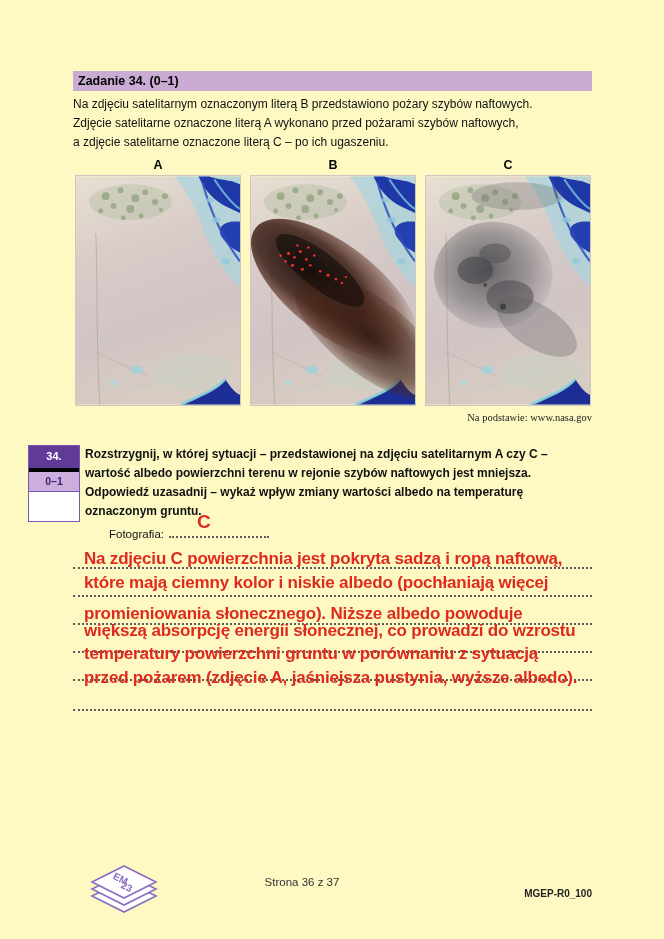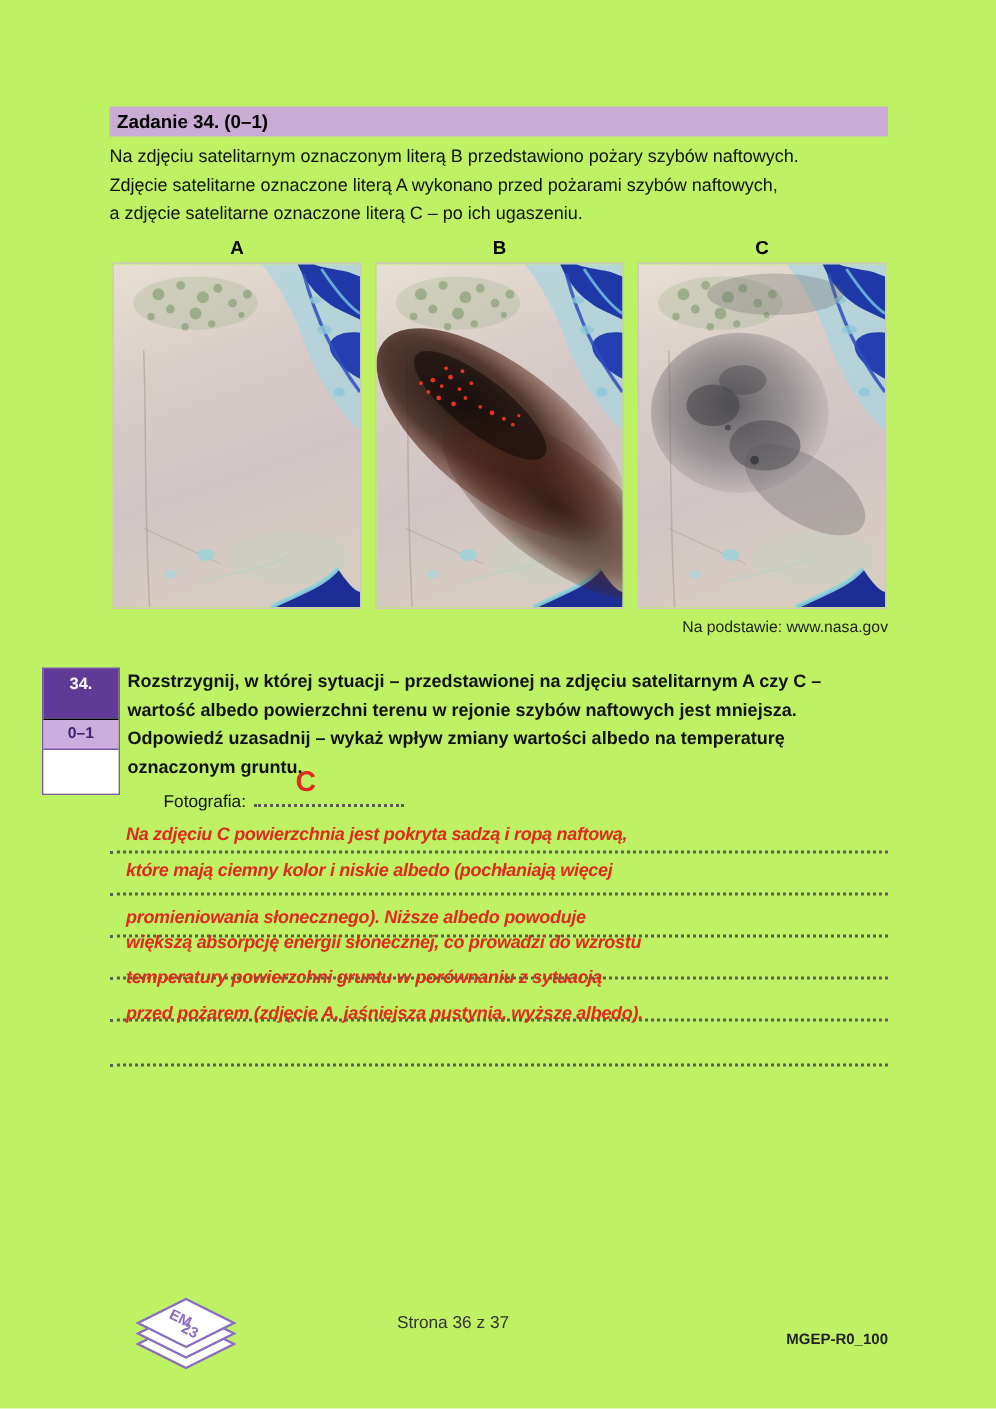--- a/index.html
+++ b/index.html
@@ -1,52 +1,52 @@
 <!DOCTYPE html>
 <html><head>
 <meta charset="utf-8">
 <style>
   html,body{margin:0;padding:0;background:#ffffff;}
-  .page{position:relative;width:664px;height:939px;background:#bef264;overflow:hidden;
+  .page{position:relative;width:664px;height:939px;background:#fef9c3;overflow:hidden;
         font-family:"Liberation Sans", sans-serif;color:#111;}
   
   .task-header{position:absolute;left:73px;top:71px;width:519px;height:20px;
     background:#c9abd4;font-size:12.5px;font-weight:bold;line-height:20px;
     padding-left:5px;box-sizing:border-box;color:#000;}
   
   .intro{position:absolute;left:73px;top:95px;width:540px;font-size:12px;line-height:19px;}
   .intro div{white-space:nowrap;}
   
   .fig-label{position:absolute;top:158px;width:166px;text-align:center;
     font-size:12.5px;font-weight:bold;color:#000;}
   
   .sat{position:absolute;top:175px;width:166px;height:231px;border:1px solid #cfc8c0;box-sizing:border-box;}
   .sat svg{display:block;width:100%;height:100%;}
   .attribution{position:absolute;left:73px;top:412px;width:519px;text-align:right;
-    font-size:10.5px;color:#222;}
+    font-size:10.5px;color:#222;font-family:Liberation Serif, serif;}
   
   .score-box{position:absolute;left:28px;top:445px;width:52px;border:1px solid #7b57ab;box-sizing:border-box;}
-  .score-num{height:33px;background:#5f3b97;color:#fff;font-size:11px;font-weight:bold;
+  .score-num{height:22px;background:#5f3b97;color:#fff;font-size:11px;font-weight:bold;
     text-align:center;line-height:21px;}
   .score-pts{height:19px;background:#cbaede;color:#3d2470;font-size:10.5px;font-weight:bold;
-    text-align:center;line-height:19px;border-top:1px solid #000000;border-bottom:1px solid #7b57ab;}
+    text-align:center;line-height:19px;border-top:4px solid #000000;border-bottom:1px solid #7b57ab;}
   .score-empty{height:29px;background:#fff;}
   
   .task-text{position:absolute;left:85px;top:445px;font-size:12px;font-weight:bold;line-height:19px;}
   .task-text div{white-space:nowrap;}
   
   .foto-line{position:absolute;left:85px;top:524px;font-size:11.5px;color:#111;margin-left:24px;}
   .foto-dots{display:inline-block;width:100px;height:12px;margin-left:5px;
     border-bottom:2px dotted #5a5a5a;position:relative;vertical-align:baseline;}
   .foto-answer{position:absolute;left:28px;top:-13px;font-size:19px;font-weight:bold;color:#de2a20;}
   
   .answer-area{position:absolute;left:73px;top:542px;width:519px;height:170px;}
   .rule{position:absolute;left:0;width:519px;height:0;border-bottom:2px dotted #5d5d5d;}
-  .red-line{position:absolute;left:11px;white-space:nowrap;font-size:12px;font-weight:bold;
-    color:#de2a20;letter-spacing:-0.2px;font-style:italic;}
+  .red-line{position:absolute;left:11px;white-space:nowrap;font-size:17px;font-weight:bold;
+    color:#de2a20;letter-spacing:-0.2px;}
   
   .footer-logo{position:absolute;left:88px;top:862px;width:72px;height:62px;}
   .footer-page{position:absolute;left:0;top:876px;width:604px;text-align:center;font-size:11.5px;color:#333;}
   .footer-code{position:absolute;left:73px;top:888px;width:519px;text-align:right;
     font-size:10px;font-weight:bold;color:#222;}
 </style>
 </head>
 <body>
 
 <div class="page">

